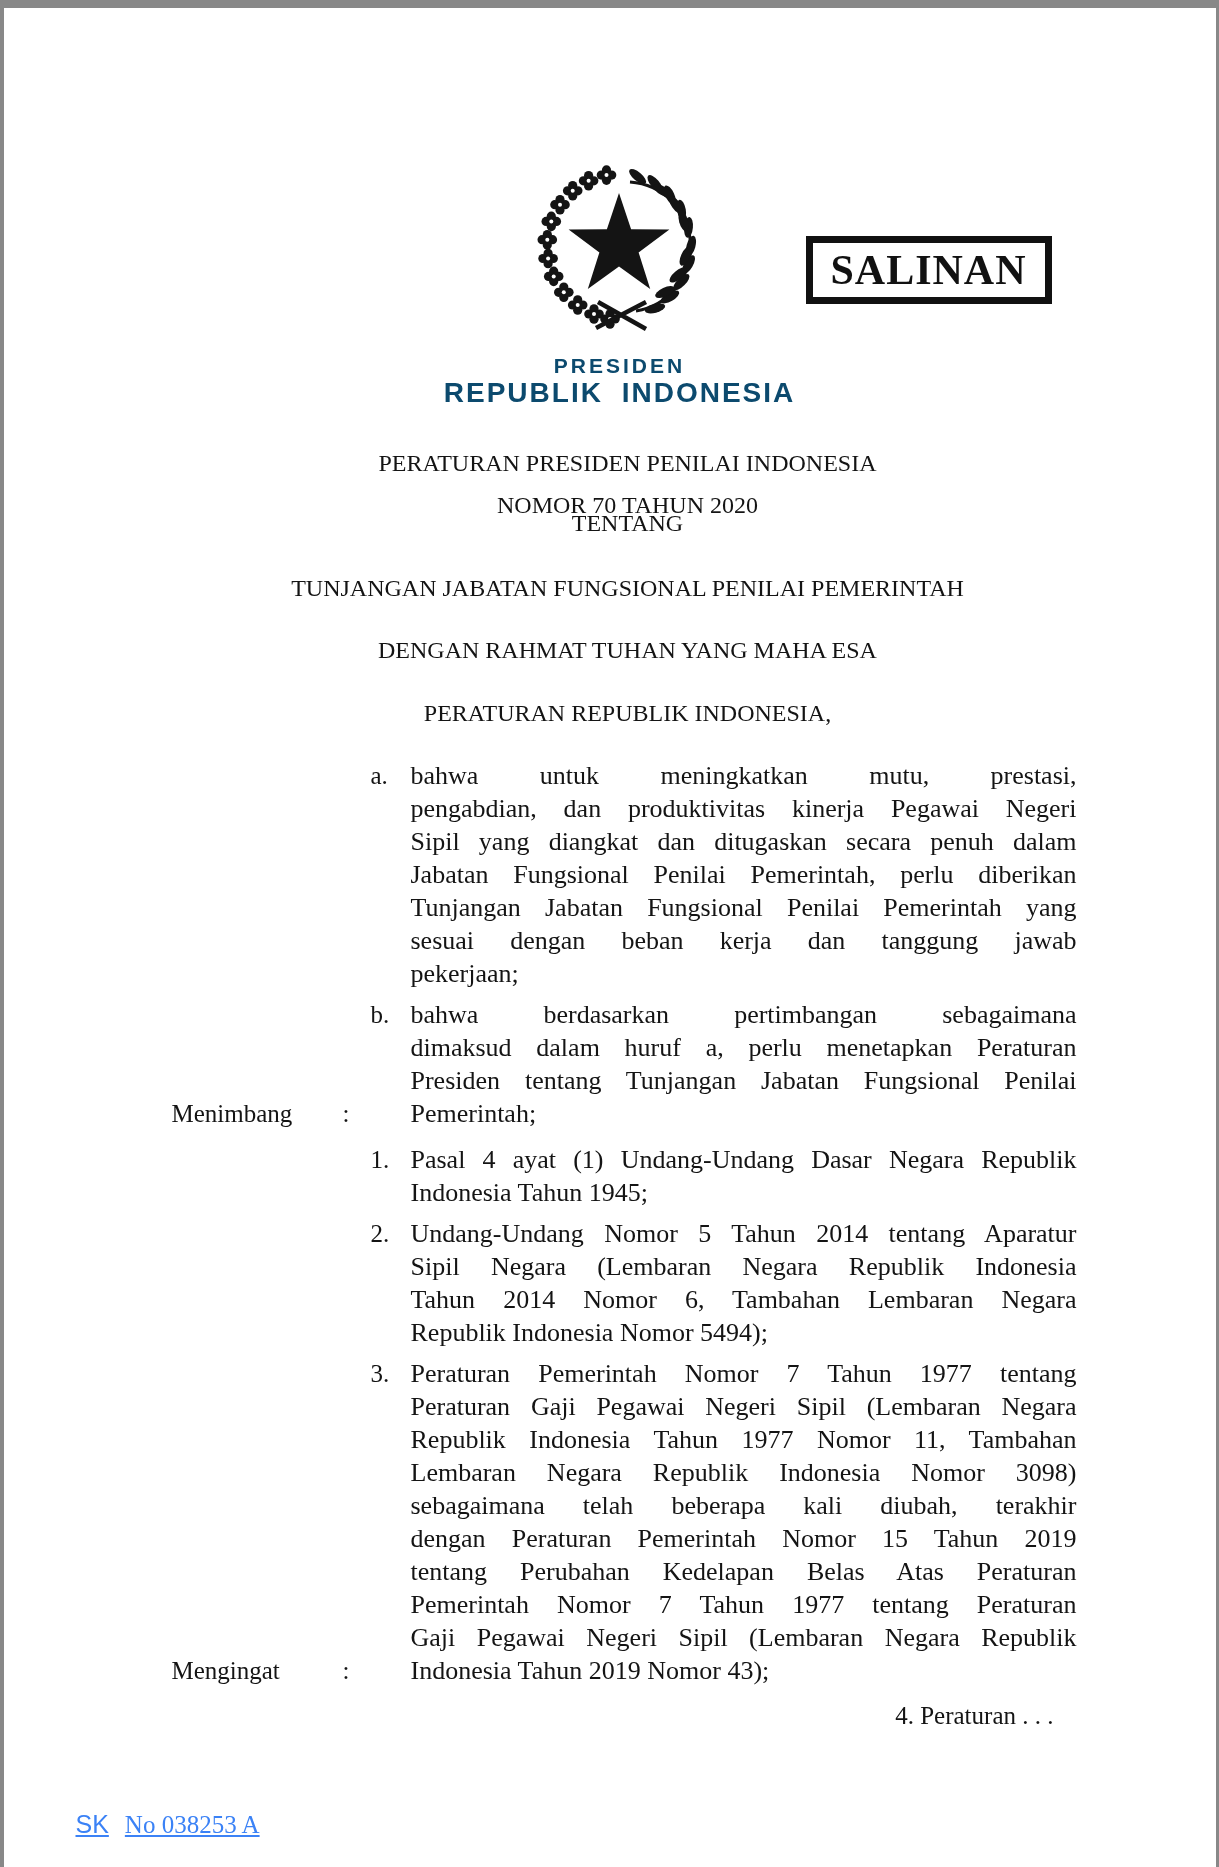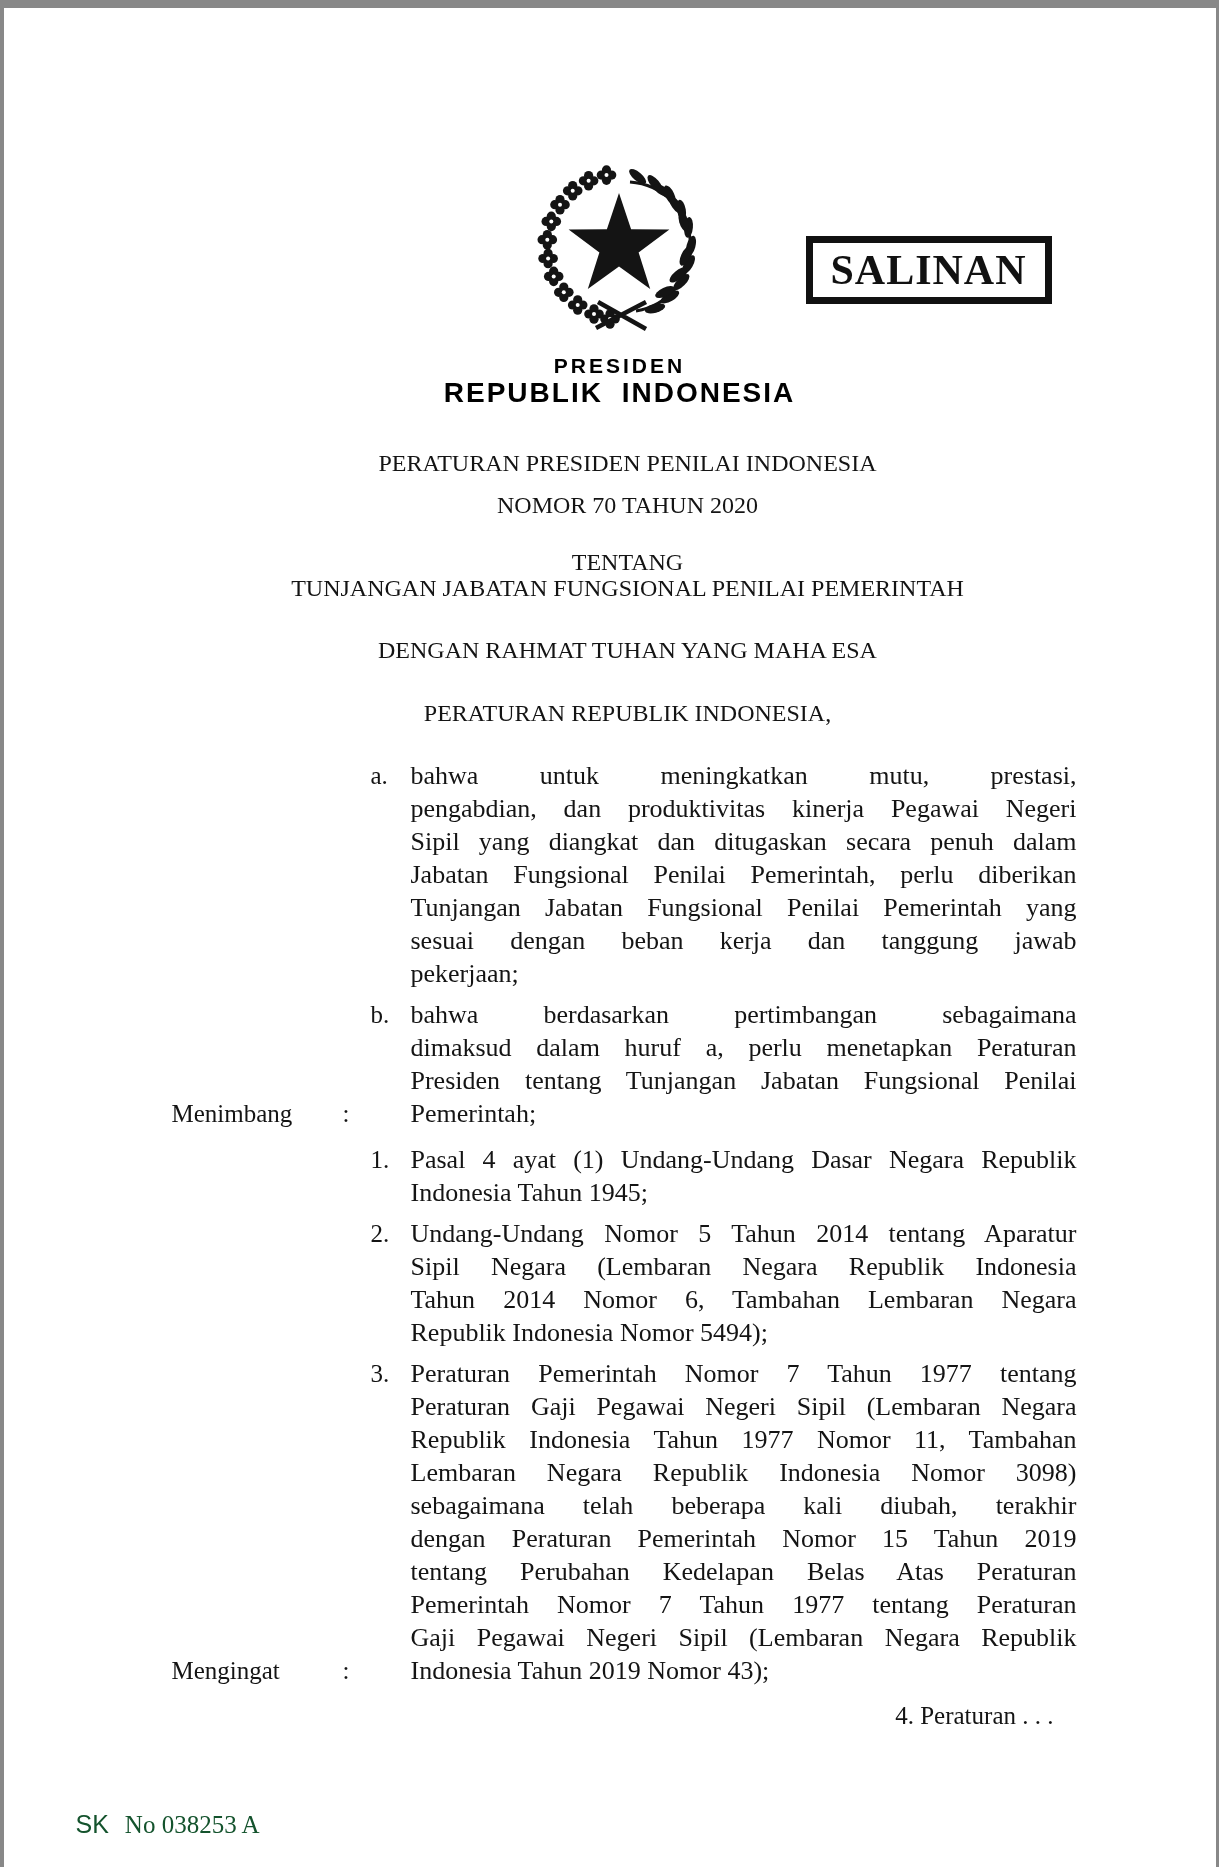--- a/index.html
+++ b/index.html
@@ -7,21 +7,21 @@
     position:relative; width:1212px; height:1867px; margin:8px auto;
     background:#ffffff; color:#141414;
     font-family:"Liberation Serif", serif;
     overflow:hidden;
   }
   
   .emblem{ position:absolute; left:528px; top:156px; width:178px; height:176px; }
   .letterhead{
     position:absolute; left:316px; top:344px; width:600px;
     text-align:center; font-family:"Liberation Sans", sans-serif;
-    font-weight:bold; color:#000000;
+    font-weight:bold; color:#0c4a6e;
   }
   .letterhead .lh1{ font-size:21px; line-height:27px; letter-spacing:3px; }
   .letterhead .lh2{ font-size:28px; line-height:27px; letter-spacing:2px; word-spacing:9px; }
   
   .stamp{
     position:absolute; left:802px; top:228px; width:246px; height:68px;
     border:7px solid #111; box-sizing:border-box;
     display:flex; align-items:center; justify-content:center;
     font-weight:bold; font-size:42px; letter-spacing:1px; color:#111;
   }
@@ -47,21 +47,21 @@
     text-align:justify; text-align-last:justify; white-space:normal;
   }
   .tline.last{ text-align-last:left; }
   
   .catchword{
     position:absolute; right:162px; top:1691px;
     font-size:25px; line-height:33px; white-space:pre;
   }
   .footer{
     position:absolute; left:72px; top:1801px;
-    font-size:25px; line-height:30px; color:#14532d;
+    font-size:25px; line-height:30px; color:#3b82f6;text-decoration:underline;
   }
   .footer .sk{ font-family:"Liberation Sans", sans-serif; }
   .footer .num{ font-family:"Liberation Serif", serif; padding-left:16px; }
 </style>
 </head>
 <body>
 
 <div class="page">
 
   <svg class="emblem" viewBox="0 0 178 176" aria-hidden="true">
@@ -119,21 +119,21 @@
   </div>
 
   <div class="letterhead">
     <div class="lh1">PRESIDEN</div>
     <div class="lh2">REPUBLIK INDONESIA</div>
   </div>
 
   <div class="headings">
     <div class="cline" style="top:440px">PERATURAN PRESIDEN PENILAI INDONESIA</div>
     <div class="cline" style="top:482px">NOMOR 70 TAHUN 2020</div>
-    <div class="cline" style="top:539px">TENTANG</div>
+    <div class="cline" style="top:500px">TENTANG</div>
     <div class="cline" style="top:565px">TUNJANGAN JABATAN FUNGSIONAL PENILAI PEMERINTAH</div>
     <div class="cline" style="top:627px">DENGAN RAHMAT TUHAN YANG MAHA ESA</div>
     <div class="cline" style="top:690px">PERATURAN REPUBLIK INDONESIA,</div>
   </div>
 
   <div class="body" id="clauses">
       <div class="clause">
         <div class="label">Menimbang</div>
         <div class="colon">:</div>
         <div class="items">

